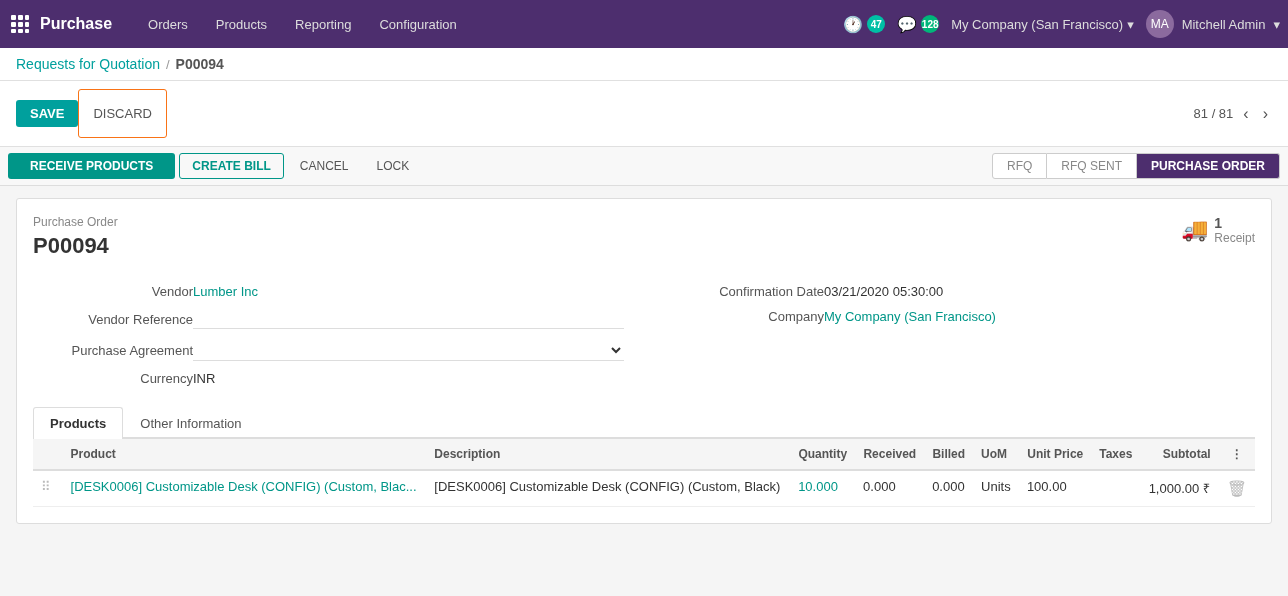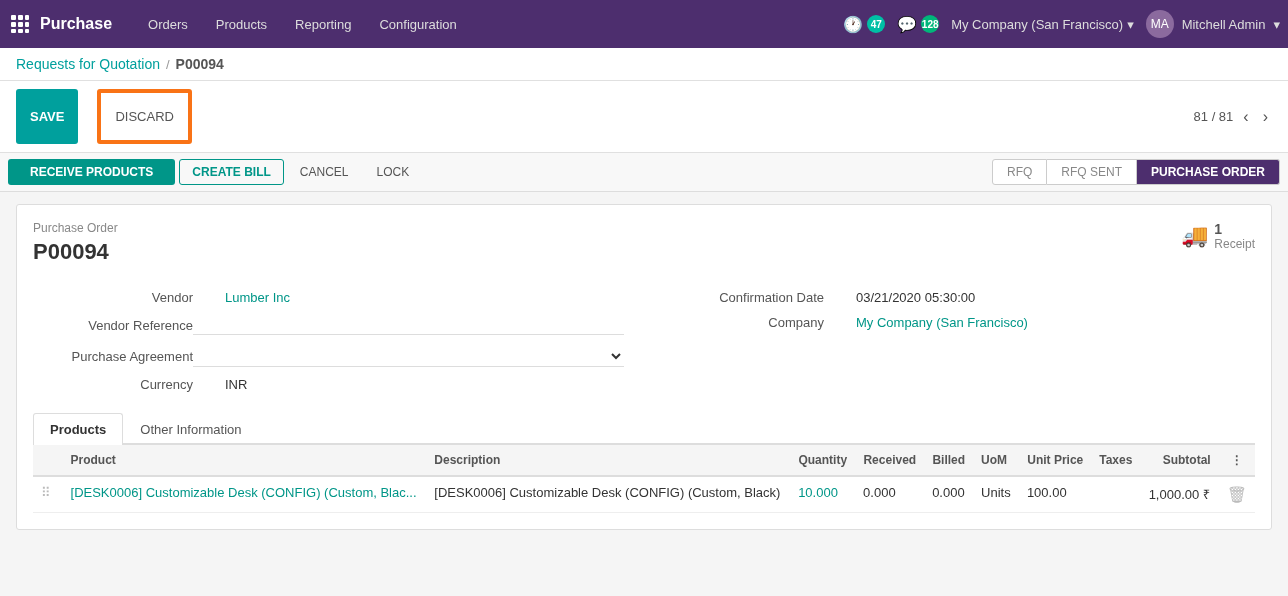--- a/index.html
+++ b/index.html
@@ -53,29 +53,29 @@
     .breadcrumb-bar {
       background: #fff; padding: 8px 16px; display: flex; align-items: center; gap: 6px;
       border-bottom: 1px solid #e0e0e0;
     }
     .breadcrumb-link { color: #00a09d; font-size: 14px; cursor: pointer; text-decoration: none; }
     .breadcrumb-sep { color: #999; }
     .breadcrumb-current { color: #555; font-size: 14px; font-weight: 600; }
 
     
     .action-bar {
-      background: #fff; padding: 8px 16px; display: flex; gap: 19px;
+      background: #fff; padding: 8px 16px; display: flex; align-items: center; gap: 0;
       border-bottom: 1px solid #e0e0e0;
     }
     .btn-save {
       background: #00a09d; color: #fff; border: none; padding: 6px 14px; border-radius: 3px;
       cursor: pointer; font-size: 13px; font-weight: bold;
     }
     .btn-discard {
-      background: transparent; color: #555; border: 4px solid #f97316; padding: 16px 14px; border-radius: 3px;
+      background: transparent; color: #555; border: 1px solid #f97316; padding: 16px 14px; border-radius: 3px;
       cursor: pointer; font-size: 13px;
     }
     .spacer { flex: 1; }
     .pagination {
       display: flex; align-items: center; gap: 6px; color: #555; font-size: 13px;
     }
     .pag-btn { background: none; border: none; cursor: pointer; color: #555; font-size: 16px; padding: 2px 4px; }
 
     
     .toolbar {
@@ -127,21 +127,21 @@
     .form-grid {
       display: grid; grid-template-columns: 1fr 1fr; gap: 0 40px; margin-bottom: 16px;
     }
     .field-row {
       display: flex; align-items: center; padding: 5px 0; border-bottom: none;
     }
     .field-label {
       width: 160px; color: #555; font-size: 13px; flex-shrink: 0; text-align: right;
     }
     .field-value {
-      color: #009688; font-size: 13px; flex: 1; margin-left: 32px;
+      color: #009688; font-size: 13px; flex: 1;
     }
     .field-value.plain { color: #333; }
     .field-input {
       border: none; border-bottom: 1px solid #ddd; outline: none; font-size: 13px; color: #333;
       width: 100%; padding: 2px 0; background: transparent;
     }
     .select-field {
       border: none; border-bottom: 1px solid #ddd; background: transparent; font-size: 13px;
       color: #333; outline: none; width: 100%; padding: 2px 0;
     }

